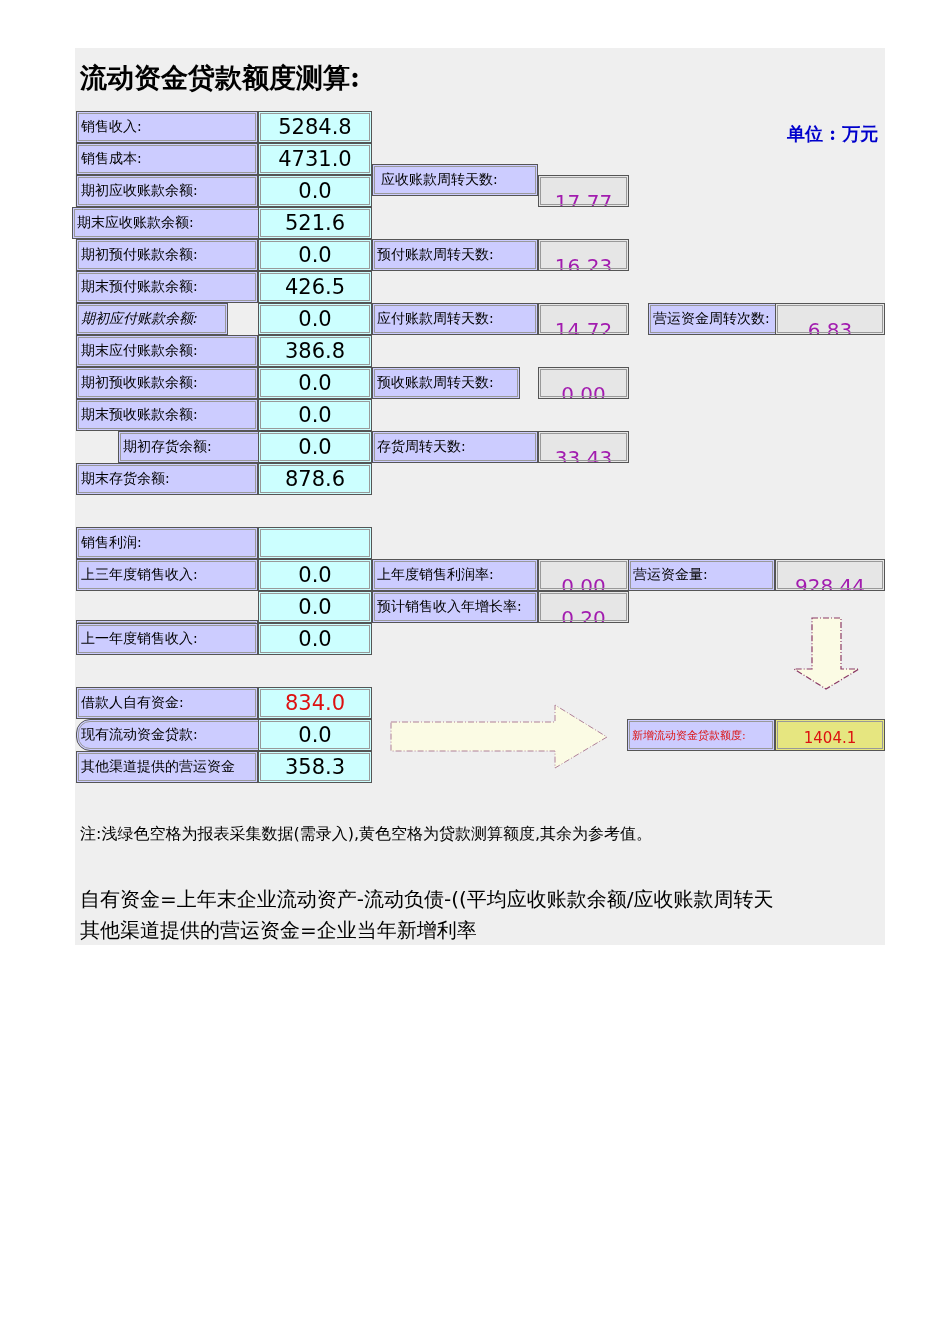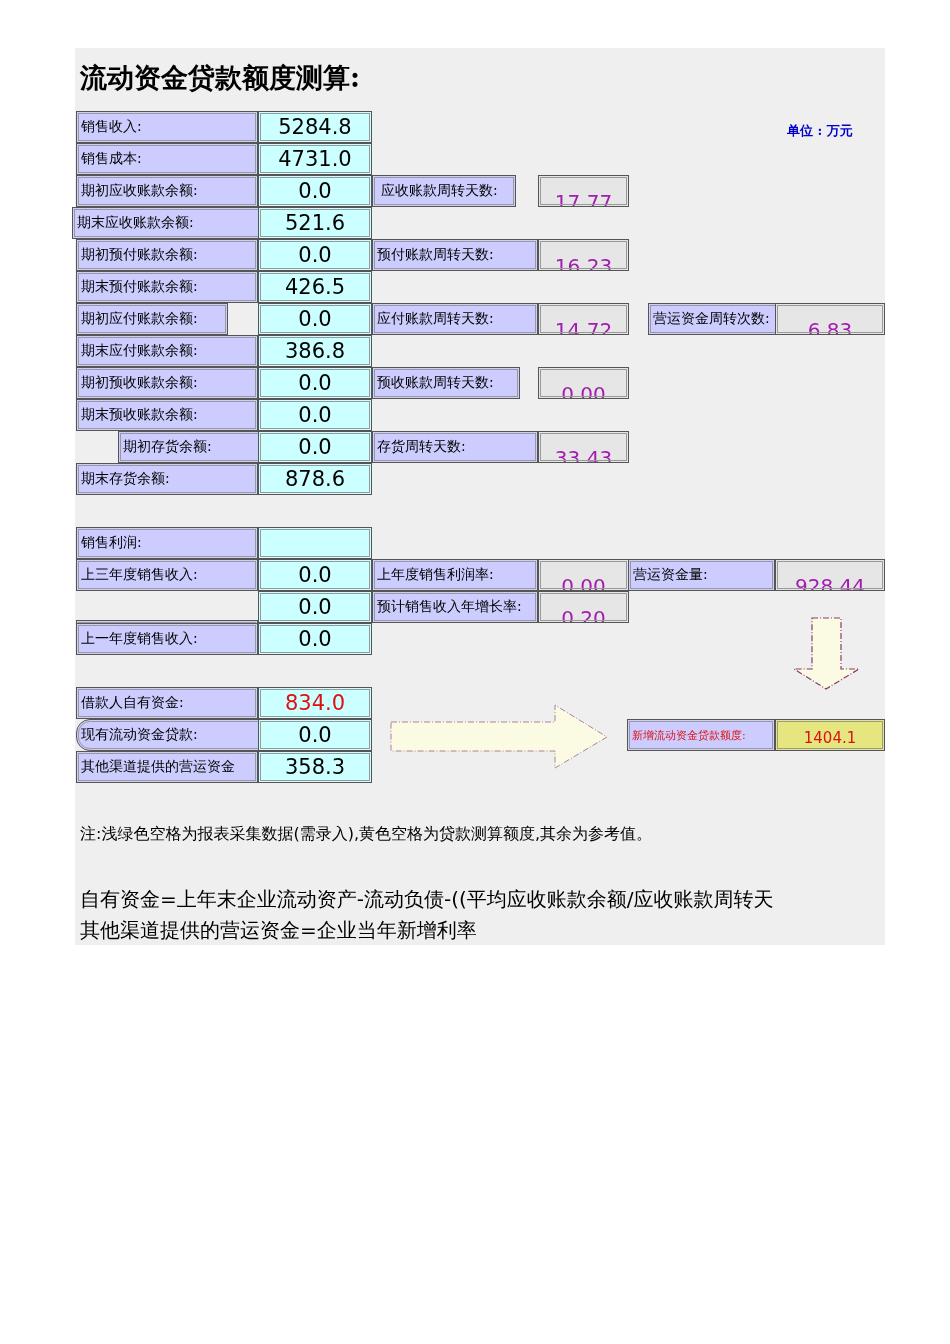--- a/index.html
+++ b/index.html
@@ -2,21 +2,21 @@
 <html><head>
 <meta charset="utf-8">
 <style>
   html, body { margin:0; padding:0; background:#ffffff; }
   body { width:950px; height:1344px; position:relative; overflow:hidden;
          font-family:"DejaVu Sans","Liberation Sans",sans-serif; }
   .sheet { position:absolute; left:75px; top:48px; width:810px; height:897px;
            background:#efefef; }
   .title { position:absolute; left:80px; top:60px; font-size:27px; font-weight:bold;
            font-family:"DejaVu Serif","Liberation Serif",serif; color:#000; letter-spacing:0; }
-  .unit { position:absolute; left:787px; top:122px; font-size:13px; color:#0000cc;
+  .unit { position:absolute; left:787px; top:122px; font-size:18px; color:#0000cc;
           font-weight:bold; font-family:"DejaVu Serif","Liberation Serif",serif; }
   .cell { position:absolute; box-sizing:border-box; height:32px; display:flex; align-items:center;
           border:1px solid #555; outline:1px solid #999; outline-offset:-3px; overflow:hidden; white-space:nowrap; }
   .lab { background:#ccccff; font-size:14px; color:#000; padding-left:4px; }
   .inp { background:#ccffff; font-size:21px; color:#000; justify-content:center; }
   .ref { background:#e6e6e6; font-size:20px; color:#a21caf; justify-content:center; padding-top:22px; }
   .res { background:#e6e680; font-size:15px; color:#dd1111; justify-content:center; padding-top:6px; }
   .red { color:#dd1111; }
   .note { position:absolute; left:80px; top:824px; font-size:16px; color:#000; }
   .formula { position:absolute; left:80px; font-size:20px; color:#000; white-space:nowrap; }
@@ -46,39 +46,39 @@
 
 <div class="cell lab" style="left:72px;top:207px;width:210px;">期末应收账款余额:</div>
 <div class="cell inp" style="left:258px;top:207px;width:114px;">521.6</div>
 
 <div class="cell lab" style="left:76px;top:239px;width:182px;">期初预付账款余额:</div>
 <div class="cell inp" style="left:258px;top:239px;width:114px;">0.0</div>
 
 <div class="cell lab" style="left:76px;top:271px;width:182px;">期末预付账款余额:</div>
 <div class="cell inp" style="left:258px;top:271px;width:114px;">426.5</div>
 
-<div class="cell lab" style="left:76px;top:303px;width:152px;">期初应付账款余额:</div>
+<div class="cell lab" style="left:76px;top:303px;width:152px;font-style:italic;">期初应付账款余额:</div>
 <div class="cell inp" style="left:258px;top:303px;width:114px;">0.0</div>
 
 <div class="cell lab" style="left:76px;top:335px;width:182px;">期末应付账款余额:</div>
 <div class="cell inp" style="left:258px;top:335px;width:114px;">386.8</div>
 
 <div class="cell lab" style="left:76px;top:367px;width:182px;">期初预收账款余额:</div>
 <div class="cell inp" style="left:258px;top:367px;width:114px;">0.0</div>
 
 <div class="cell lab" style="left:76px;top:399px;width:182px;">期末预收账款余额:</div>
 <div class="cell inp" style="left:258px;top:399px;width:114px;">0.0</div>
 
 <div class="cell lab" style="left:76px;top:431px;width:182px;margin-left:42px;">期初存货余额:</div>
 <div class="cell inp" style="left:258px;top:431px;width:114px;">0.0</div>
 
 <div class="cell lab" style="left:76px;top:463px;width:182px;">期末存货余额:</div>
 <div class="cell inp" style="left:258px;top:463px;width:114px;">878.6</div>
 
-<div class="cell lab" style="left:372px;top:175px;width:144px;padding-left:8px;">应收账款周转天数:</div>
+<div class="cell lab" style="left:372px;top:164px;width:166px;padding-left:8px;">应收账款周转天数:</div>
 <div class="cell ref" style="left:538px;top:175px;width:91px;">17.77</div>
 
 <div class="cell lab" style="left:372px;top:239px;width:166px;">预付账款周转天数:</div>
 <div class="cell ref" style="left:538px;top:239px;width:91px;">16.23</div>
 
 <div class="cell lab" style="left:372px;top:303px;width:166px;">应付账款周转天数:</div>
 <div class="cell ref" style="left:538px;top:303px;width:91px;">14.72</div>
 
 <div class="cell lab" style="left:648px;top:303px;width:147px;">营运资金周转次数:</div>
 <div class="cell ref" style="left:775px;top:303px;width:110px;">6.83</div>

